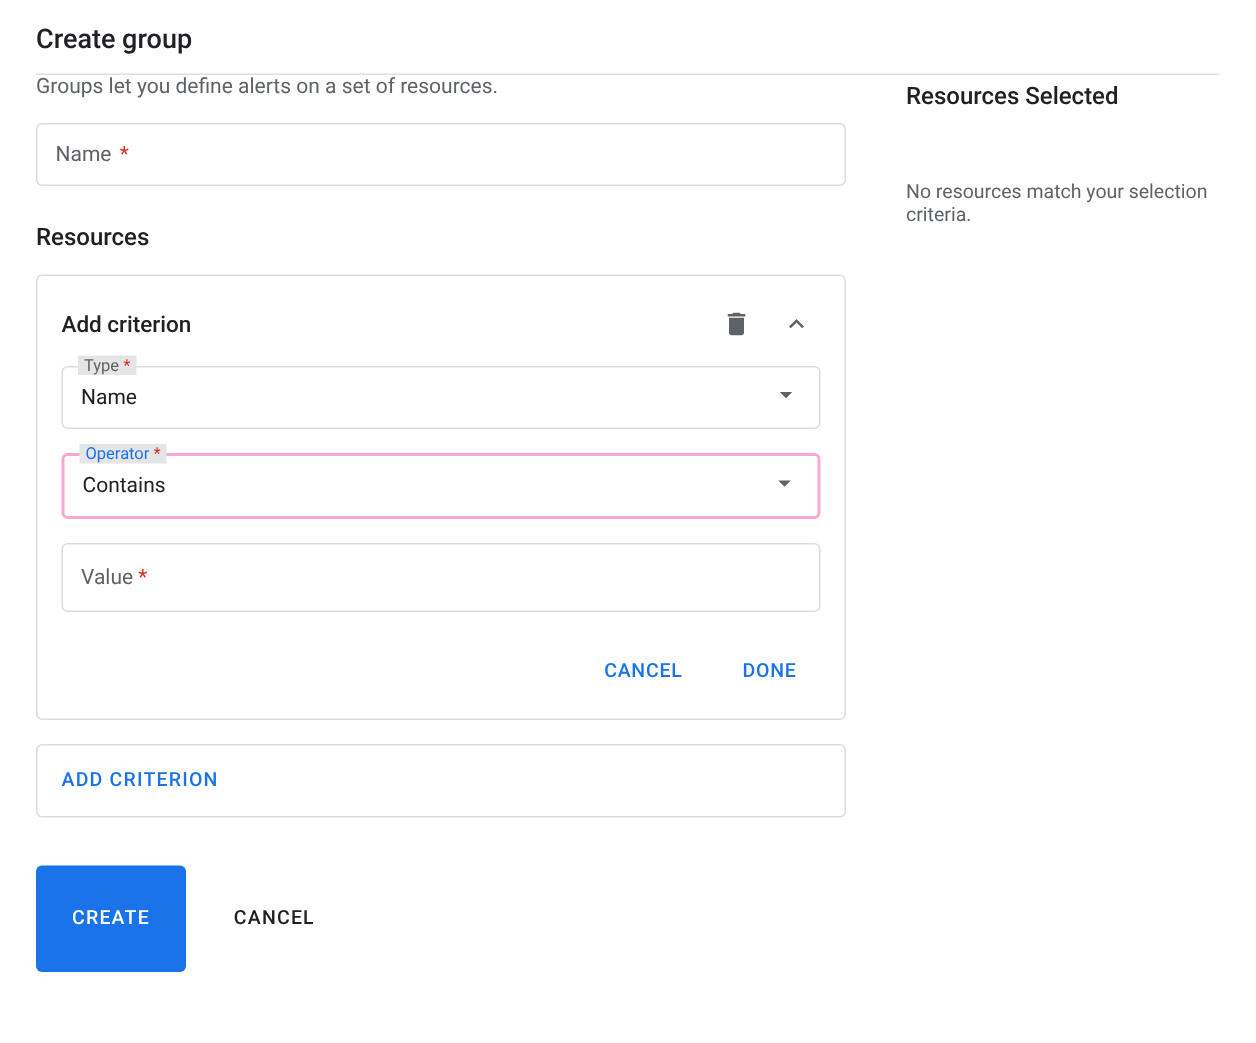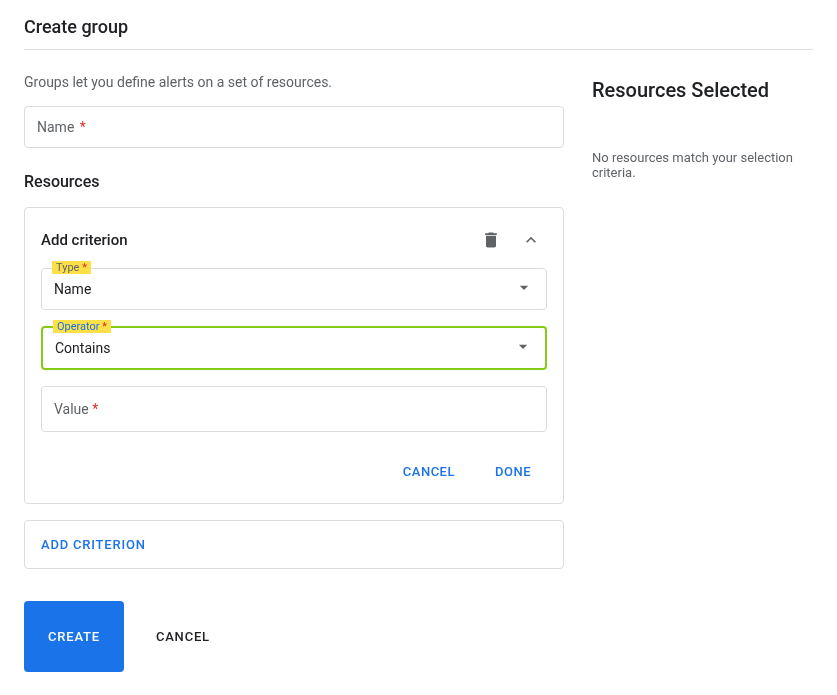--- a/index.html
+++ b/index.html
@@ -17,32 +17,31 @@
       min-height: 695px;
     }
 
     .page-container {
       padding: 0 24px 24px 24px;
     }
 
     .page-header {
       padding: 16px 0 12px 0;
       border-bottom: 1px solid #e0e0e0;
-      margin-bottom: 24px;
     }
 
     .page-title {
       font-size: 18px;
       font-weight: 500;
       color: #202124;
     }
 
     .main-layout {
       display: flex;
-      gap: 28px;
+      gap: 40px;
     }
 
     .left-panel {
       flex: 0 0 540px;
     }
 
     .right-panel {
       flex: 1;
       padding-top: 4px;
     }
@@ -145,28 +144,28 @@
       margin-bottom: 16px;
     }
 
     .select-field-container {
       position: relative;
       border: 1px solid #dadce0;
       border-radius: 4px;
     }
 
     .select-field-container.focused {
-      border: 2px solid #84cc16;
+      border: 2px solid #f9a8d4;
     }
 
     .select-field-label {
       position: absolute;
       top: -8px;
       left: 10px;
-      background: #fde047;
+      background: #e5e5e5;
       padding: 0 4px;
       font-size: 11px;
       color: #5f6368;
       z-index: 1;
     }
 
     .select-field-label.focused {
       color: #1a73e8;
     }
 
@@ -296,21 +295,21 @@
       font-weight: 500;
       color: #202124;
       cursor: pointer;
       border-radius: 4px;
       text-transform: uppercase;
       letter-spacing: 0.8px;
       font-family: inherit;
     }
 
     .resources-title {
-      font-size: 20px;
+      font-size: 16px;
       font-weight: 500;
       color: #202124;
       margin-bottom: 8px;
     }
 
     .resources-empty {
       font-size: 13px;
       color: #5f6368;
       margin-top: 48px;
     }

